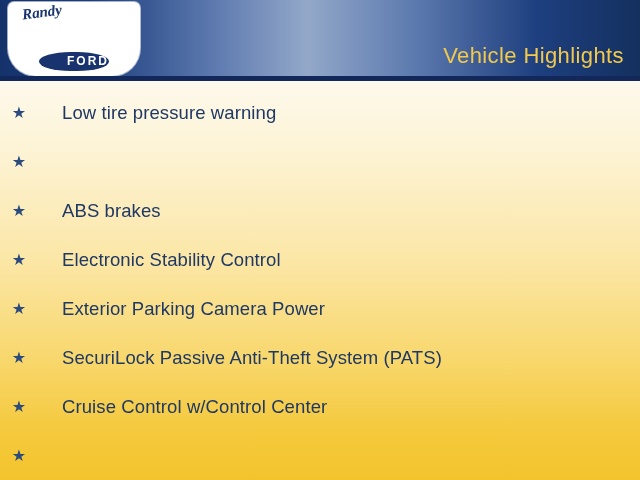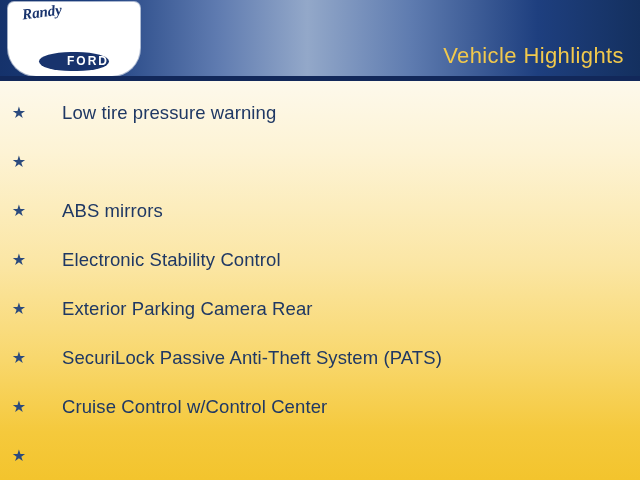--- a/index.html
+++ b/index.html
@@ -157,29 +157,29 @@
   <ul class="list">
     <li class="list-item">
       <span class="bullet">★</span>
       <span class="item-text">Low tire pressure warning</span>
     </li>
     <li class="list-item">
       <span class="bullet">★</span>
     </li>
     <li class="list-item">
       <span class="bullet">★</span>
-      <span class="item-text">ABS mirrors</span>
+      <span class="item-text">ABS brakes</span>
     </li>
     <li class="list-item">
       <span class="bullet">★</span>
       <span class="item-text">Electronic Stability Control</span>
     </li>
     <li class="list-item">
       <span class="bullet">★</span>
-      <span class="item-text">Exterior Parking Camera Rear</span>
+      <span class="item-text">Exterior Parking Camera Power</span>
     </li>
     <li class="list-item">
       <span class="bullet">★</span>
       <span class="item-text">SecuriLock Passive Anti-Theft System (PATS)</span>
     </li>
     <li class="list-item">
       <span class="bullet">★</span>
       <span class="item-text">Cruise Control w/Control Center</span>
     </li>
     <li class="list-item">

